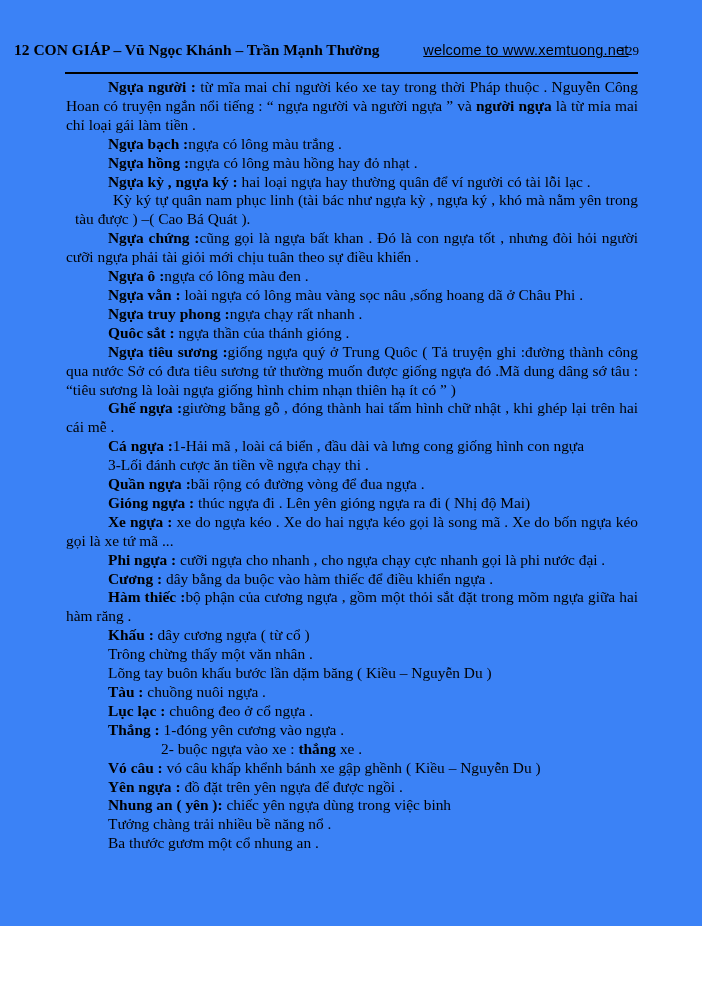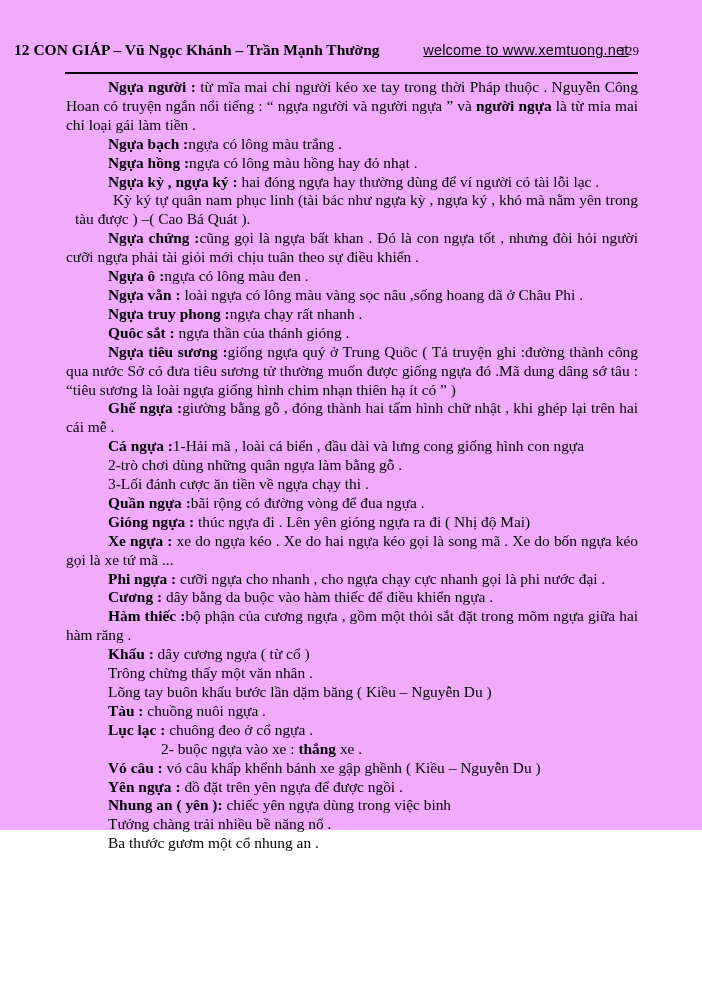--- a/index.html
+++ b/index.html
@@ -3,21 +3,21 @@
 <meta charset="utf-8">
 <style>
   * { margin:0; padding:0; box-sizing:border-box; }
   html,body { background:#ffffff; }
   body {
     width:702px; height:994px; overflow:hidden;
     font-family:"Liberation Serif","DejaVu Serif",serif;
     color:#000;
   }
   .page {
-    position:relative; width:702px; height:830px; background:#f0abfc;
+    position:relative; width:702px; height:926px; background:#3b82f6;
   }
   .header-row {
     position:absolute; left:14px; top:41px; width:625px;
     display:flex; align-items:baseline;
   }
   .header-title {
     font-family:"Liberation Serif","DejaVu Serif",serif;
     font-weight:bold; font-size:15.5px; white-space:nowrap;
   }
   .header-link {
@@ -55,43 +55,43 @@
     <span class="header-link">welcome to www.xemtuong.net</span>
     <span class="page-number">129</span>
   </div>
 
   <hr class="header-rule">
 
   <div class="doc" id="doc-body">
       <p class="para i-normal"><b>Ngựa người : </b><span>từ mĩa mai chỉ người kéo xe tay trong thời Pháp thuộc . Nguyễn Công Hoan có truyện ngắn nổi tiếng : “ ngựa người và người ngựa ” và </span><b>người ngựa</b><span> là từ mỉa mai chỉ loại gái làm tiền .</span></p>
       <p class="para i-normal"><b>Ngựa bạch :</b><span>ngựa có lông màu trắng .</span></p>
       <p class="para i-normal"><b>Ngựa hồng :</b><span>ngựa có lông màu hồng hay đỏ nhạt .</span></p>
-      <p class="para i-normal"><b>Ngựa kỳ , ngựa ký : </b><span>hai đóng ngựa hay thường dùng để ví người có tài lỗi lạc .</span></p>
+      <p class="para i-normal"><b>Ngựa kỳ , ngựa ký : </b><span>hai loại ngựa hay thường quân để ví người có tài lỗi lạc .</span></p>
       <p class="para i-quote"><span>Kỳ ký tự quân nam phục linh  (tài bác như ngựa kỳ , ngựa ký , khó mà nằm yên trong tàu được ) –( Cao Bá Quát ).</span></p>
       <p class="para i-normal"><b>Ngựa chứng :</b><span>cũng gọi là ngựa bất khan . Đó là con ngựa tốt , nhưng đòi hỏi người cưỡi ngựa phải tài giỏi mới chịu tuân theo sự điều khiển .</span></p>
       <p class="para i-normal"><b>Ngựa ô :</b><span>ngựa có lông màu đen .</span></p>
       <p class="para i-normal"><b>Ngựa vằn : </b><span>loài ngựa có lông màu vàng sọc nâu ,sống hoang dã ở Châu Phi .</span></p>
       <p class="para i-normal"><b>Ngựa truy phong :</b><span>ngựa chạy rất nhanh .</span></p>
       <p class="para i-normal"><b>Quôc sắt : </b><span>ngựa thần của thánh gióng .</span></p>
       <p class="para i-normal"><b>Ngựa tiêu sương :</b><span>giống ngựa quý ở Trung Quôc ( Tả truyện ghi :đường thành công qua nước Sở có đưa tiêu sương tử thường muốn được giống ngựa đó .Mã dung dâng sớ tâu : “tiêu sương là loài ngựa giống hình chim nhạn thiên hạ ít có ” )</span></p>
       <p class="para i-normal"><b>Ghế ngựa :</b><span>giường bằng gỗ , đóng thành hai tấm hình chữ nhật , khi ghép lại trên hai cái mễ .</span></p>
       <p class="para i-normal"><b>Cá ngựa :</b><span>1-Hải mã , loài cá biển , đầu dài và lưng cong giống hình con ngựa</span></p>
-      <p class="para i-normal"><span>2-trò chơi dùng những quân ngựa làm bằng gỗ .</span></p>
       <p class="para i-normal"><span>3-Lối đánh cược ăn tiền về ngựa chạy thi .</span></p>
       <p class="para i-normal"><b>Quần ngựa :</b><span>bãi rộng có đường vòng để đua ngựa .</span></p>
       <p class="para i-normal"><b>Gióng ngựa : </b><span>thúc ngựa đi . Lên yên gióng ngựa ra đi ( Nhị độ Mai)</span></p>
       <p class="para i-normal"><b>Xe ngựa : </b><span>xe do ngựa kéo . Xe do hai ngựa kéo gọi là song mã . Xe do bốn ngựa kéo gọi là xe tứ mã ...</span></p>
       <p class="para i-normal"><b>Phi ngựa : </b><span>cưỡi ngựa cho  nhanh , cho ngựa chạy cực nhanh gọi là phi nước đại .</span></p>
       <p class="para i-normal"><b>Cương : </b><span>dây bằng da buộc vào hàm thiếc để điều khiển ngựa .</span></p>
       <p class="para i-normal"><b>Hàm thiếc :</b><span>bộ phận của cương ngựa , gồm một thỏi sắt đặt trong mõm ngựa giữa hai hàm răng .</span></p>
       <p class="para i-normal"><b>Khấu : </b><span>dây cương ngựa ( từ cổ )</span></p>
       <p class="para i-normal"><span>Trông chừng thấy một văn nhân .</span></p>
       <p class="para i-normal"><span>Lõng tay buôn khấu bước lần dặm băng ( Kiều – Nguyễn Du )</span></p>
       <p class="para i-normal"><b>Tàu : </b><span>chuồng nuôi  ngựa .</span></p>
       <p class="para i-normal"><b>Lục lạc : </b><span>chuông đeo ở cổ ngựa .</span></p>
+      <p class="para i-normal"><b>Thắng : </b><span>1-đóng yên cương vào ngựa .</span></p>
       <p class="para i-deep"><span>2- buộc ngựa vào xe : </span><b>thắng</b><span> xe .</span></p>
       <p class="para i-normal"><b>Vó câu : </b><span>vó câu khấp khểnh bánh xe gập ghềnh ( Kiều – Nguyễn Du )</span></p>
       <p class="para i-normal"><b>Yên ngựa : </b><span>đồ đặt trên yên ngựa để được ngồi .</span></p>
       <p class="para i-normal"><b>Nhung an ( yên ): </b><span>chiếc yên ngựa dùng trong việc binh</span></p>
       <p class="para i-normal"><span>Tưởng chàng trải nhiều bề năng nổ .</span></p>
       <p class="para i-normal"><span>Ba thước gươm một cổ nhung an .</span></p>
     </div>
 
 </div>
 

